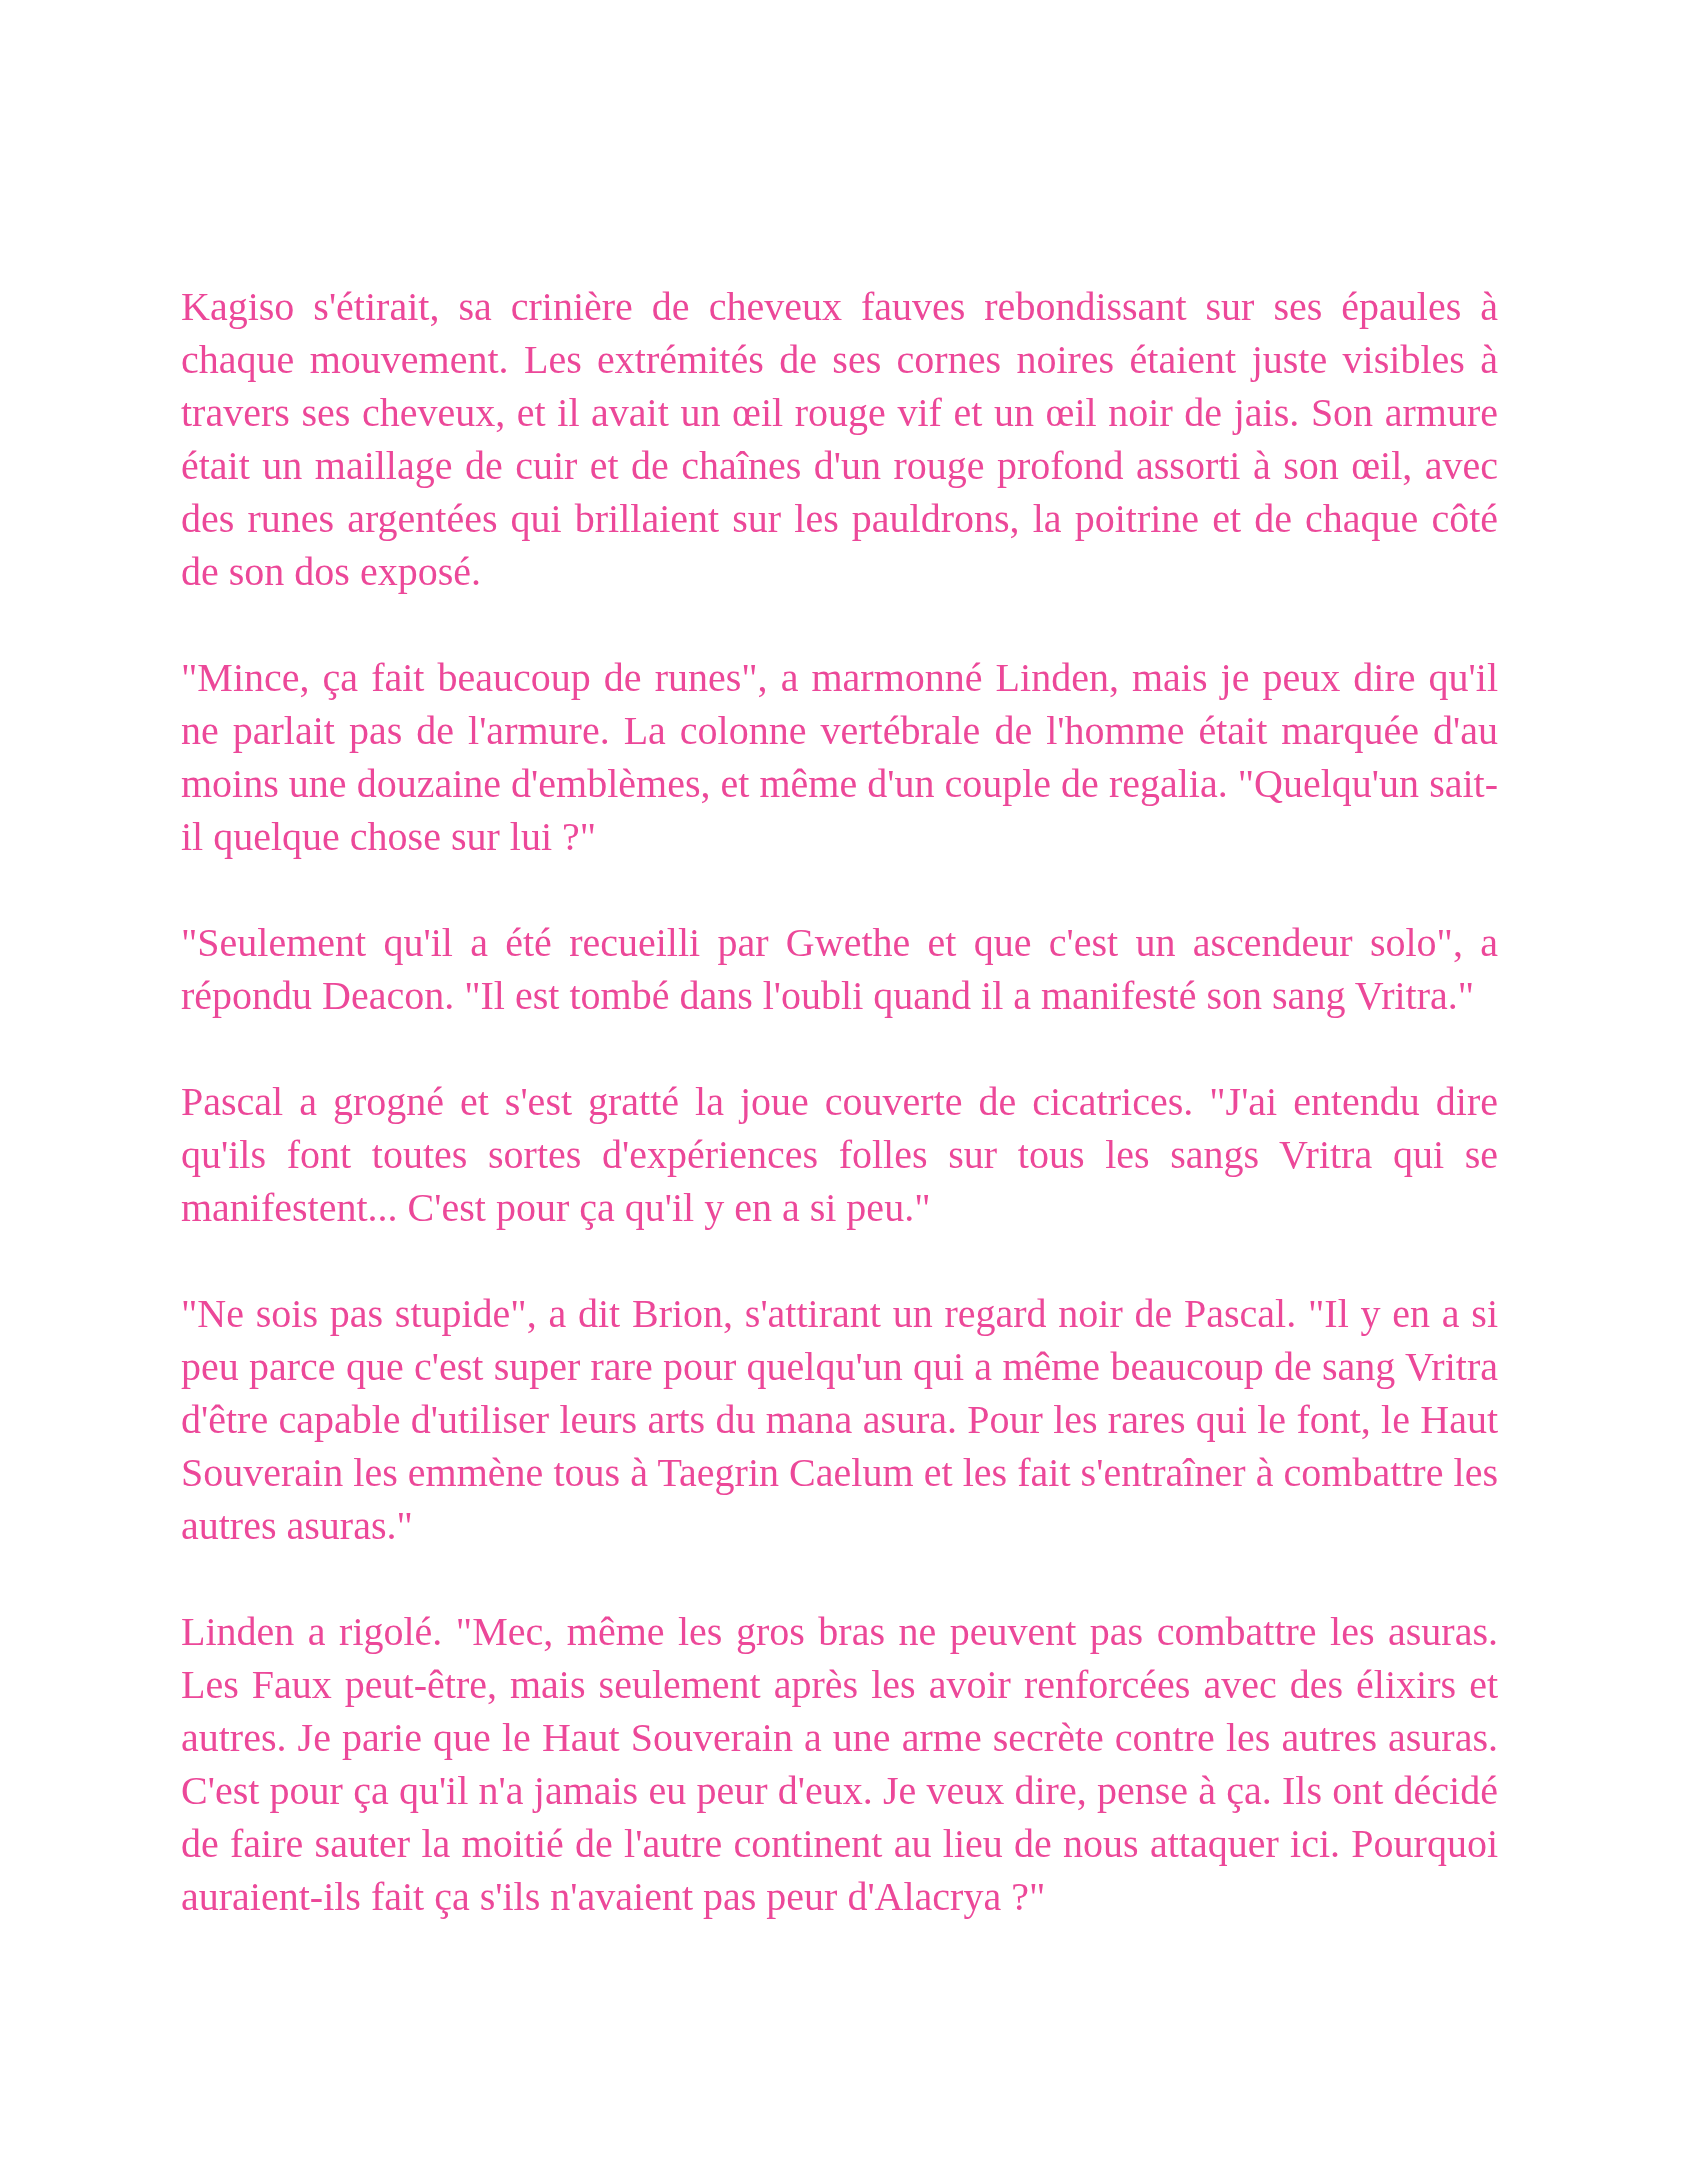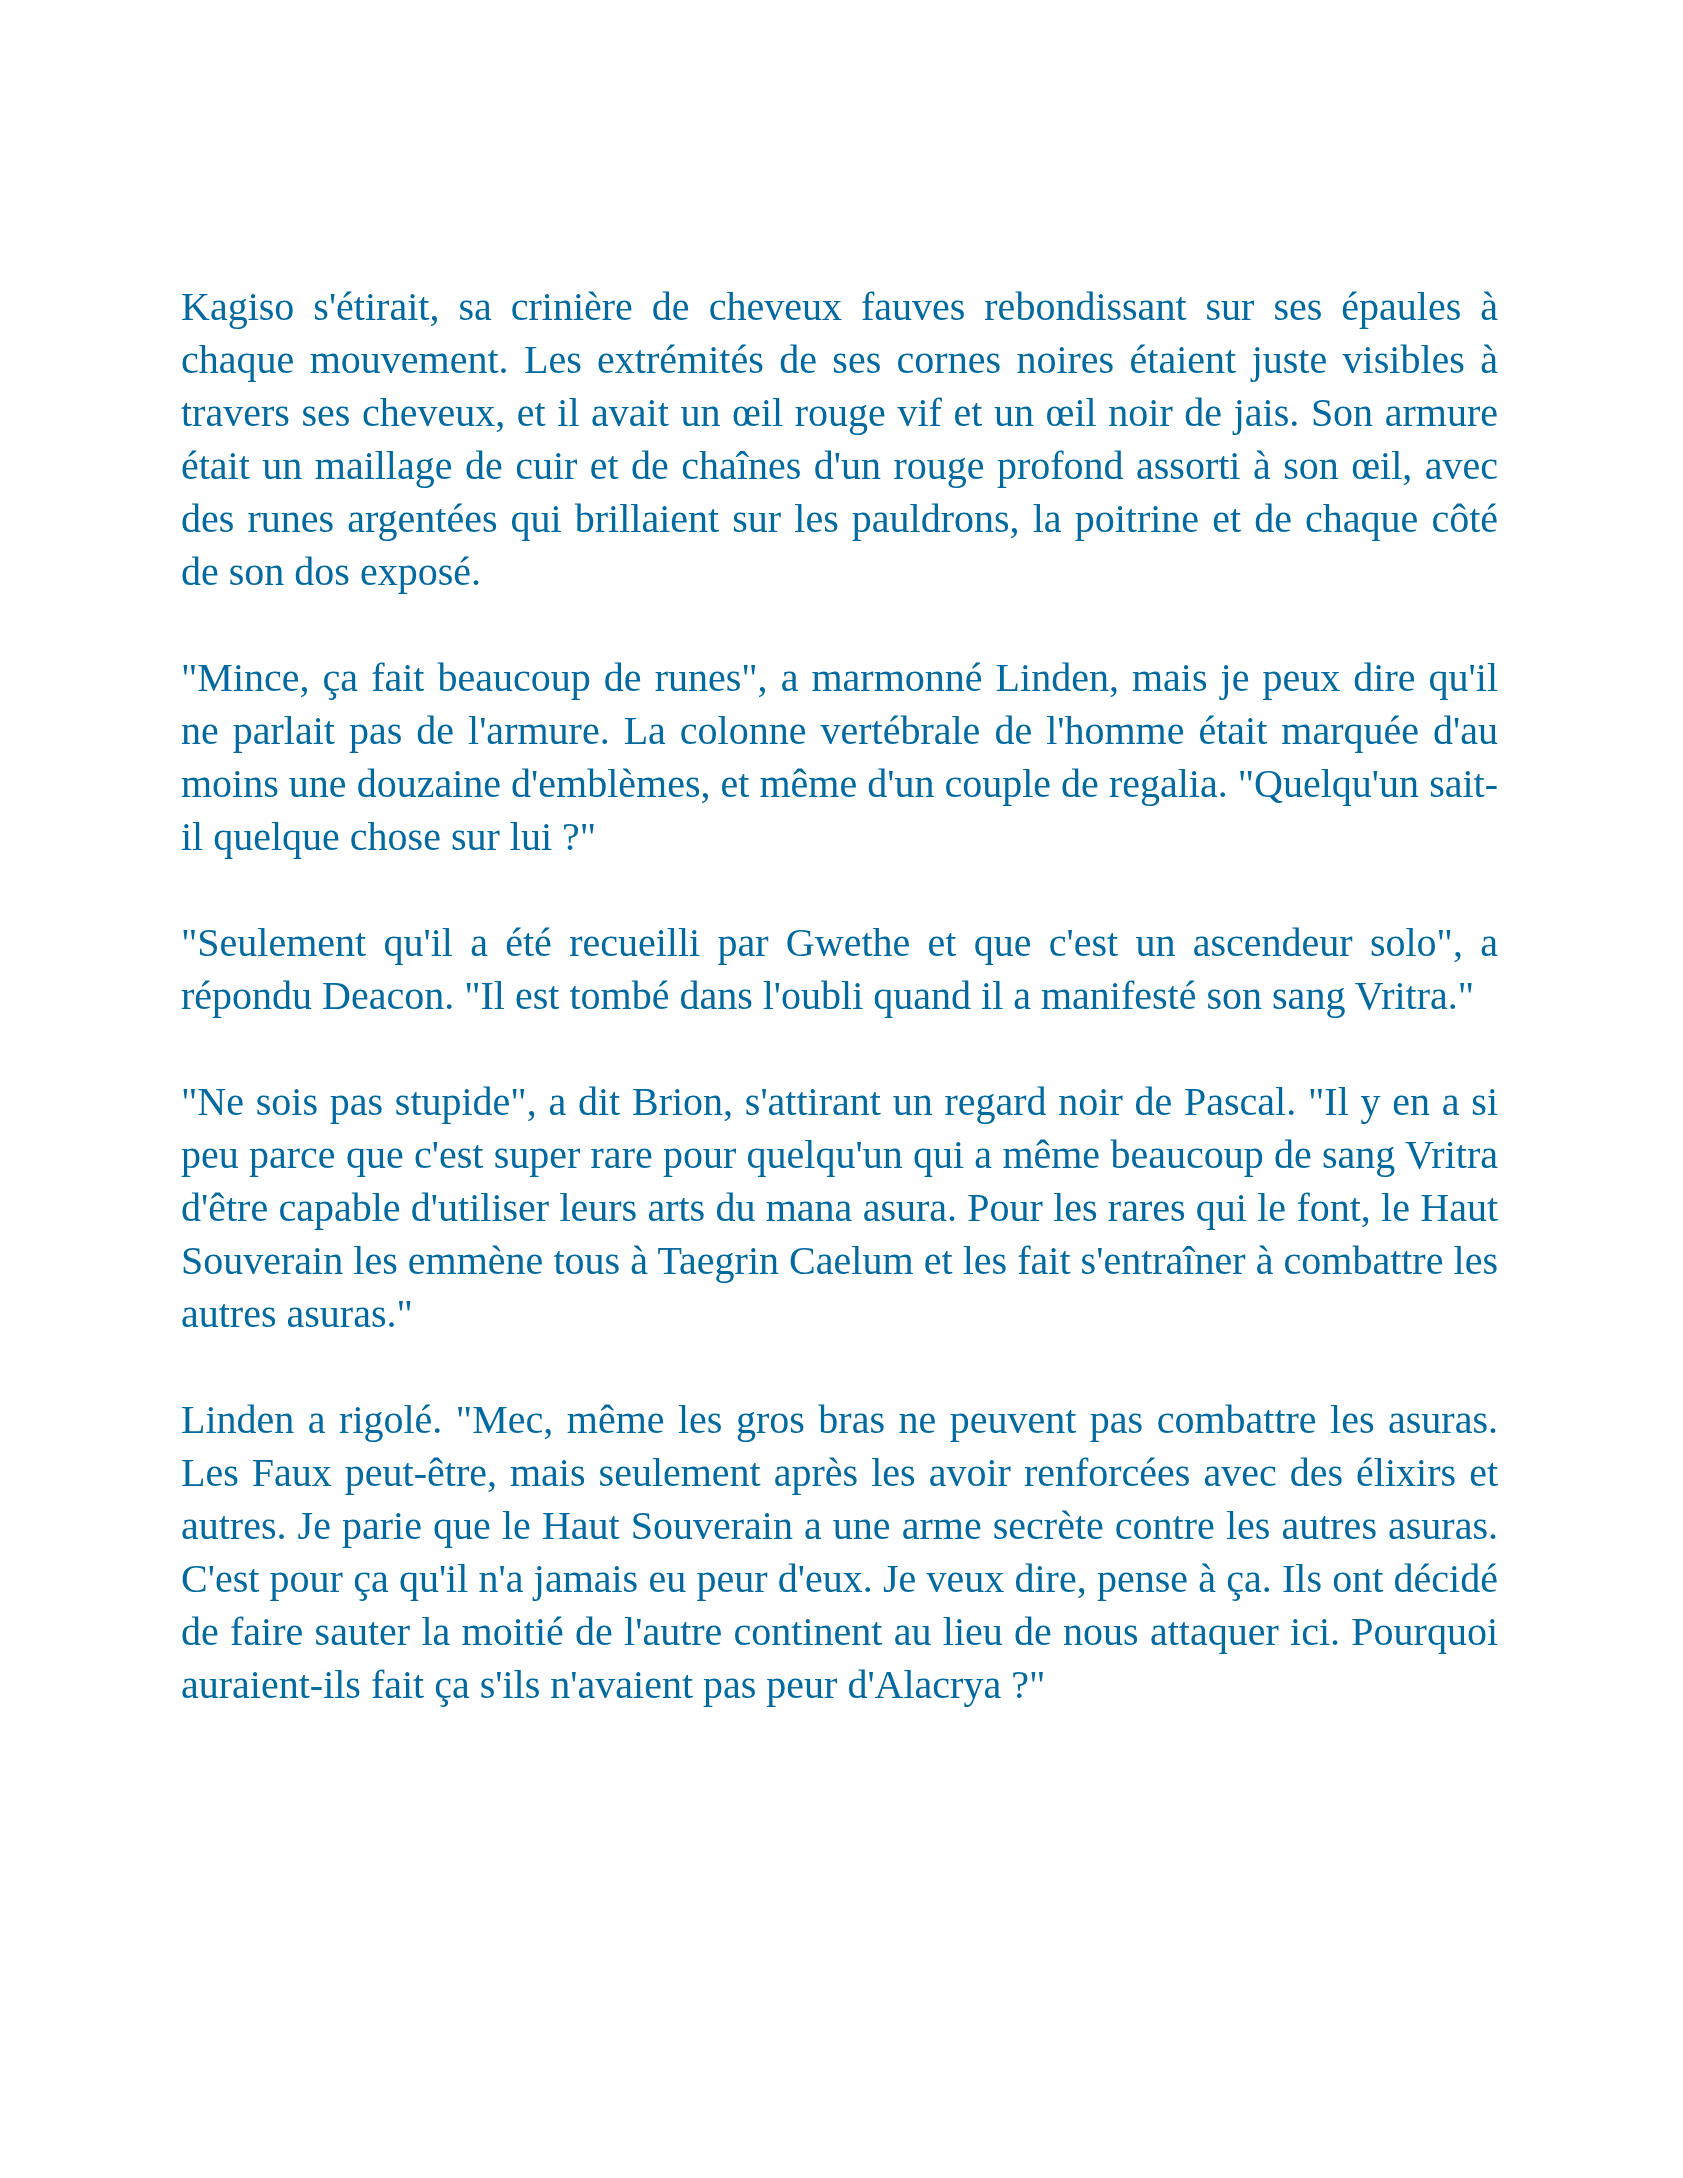--- a/index.html
+++ b/index.html
@@ -5,32 +5,33 @@
   html, body { margin: 0; padding: 0; background: #ffffff; }
   body { width: 1683px; height: 2178px; position: relative; overflow: hidden; }
   .page {
     position: absolute;
     left: 181px;
     top: 280px;
     width: 1317px;
     font-family: "Liberation Serif", "DejaVu Serif", serif;
     font-size: 40px;
     line-height: 53px;
-    color: #0369a1;
+    color: #ec4899;
   }
   .para {
     margin: 0 0 53px 0;
     text-align: justify;
     text-align-last: left;
   }
   .para:last-child { margin-bottom: 0; }
 </style>
 </head>
 <body>
 
 <div class="page">
   <p class="para">Kagiso s'étirait, sa crinière de cheveux fauves rebondissant sur ses épaules à chaque mouvement. Les extrémités de ses cornes noires étaient juste visibles à travers ses cheveux, et il avait un œil rouge vif et un œil noir de jais. Son armure était un maillage de cuir et de chaînes d'un rouge profond assorti à son œil, avec des runes argentées qui brillaient sur les pauldrons, la poitrine et de chaque côté de son dos exposé.</p>
   <p class="para">"Mince, ça fait beaucoup de runes", a marmonné Linden, mais je peux dire qu'il ne parlait pas de l'armure. La colonne vertébrale de l'homme était marquée d'au moins une douzaine d'emblèmes, et même d'un couple de regalia. "Quelqu'un sait-il quelque chose sur lui ?"</p>
   <p class="para">"Seulement qu'il a été recueilli par Gwethe et que c'est un ascendeur solo", a répondu Deacon. "Il est tombé dans l'oubli quand il a manifesté son sang Vritra."</p>
+  <p class="para">Pascal a grogné et s'est gratté la joue couverte de cicatrices. "J'ai entendu dire qu'ils font toutes sortes d'expériences folles sur tous les sangs Vritra qui se manifestent... C'est pour ça qu'il y en a si peu."</p>
   <p class="para">"Ne sois pas stupide", a dit Brion, s'attirant un regard noir de Pascal. "Il y en a si peu parce que c'est super rare pour quelqu'un qui a même beaucoup de sang Vritra d'être capable d'utiliser leurs arts du mana asura. Pour les rares qui le font, le Haut Souverain les emmène tous à Taegrin Caelum et les fait s'entraîner à combattre les autres asuras."</p>
   <p class="para">Linden a rigolé. "Mec, même les gros bras ne peuvent pas combattre les asuras. Les Faux peut-être, mais seulement après les avoir renforcées avec des élixirs et autres. Je parie que le Haut Souverain a une arme secrète contre les autres asuras. C'est pour ça qu'il n'a jamais eu peur d'eux. Je veux dire, pense à ça. Ils ont décidé de faire sauter la moitié de l'autre continent au lieu de nous attaquer ici. Pourquoi auraient-ils fait ça s'ils n'avaient pas peur d'Alacrya ?"</p>
 </div>
 
 
 </body></html>

